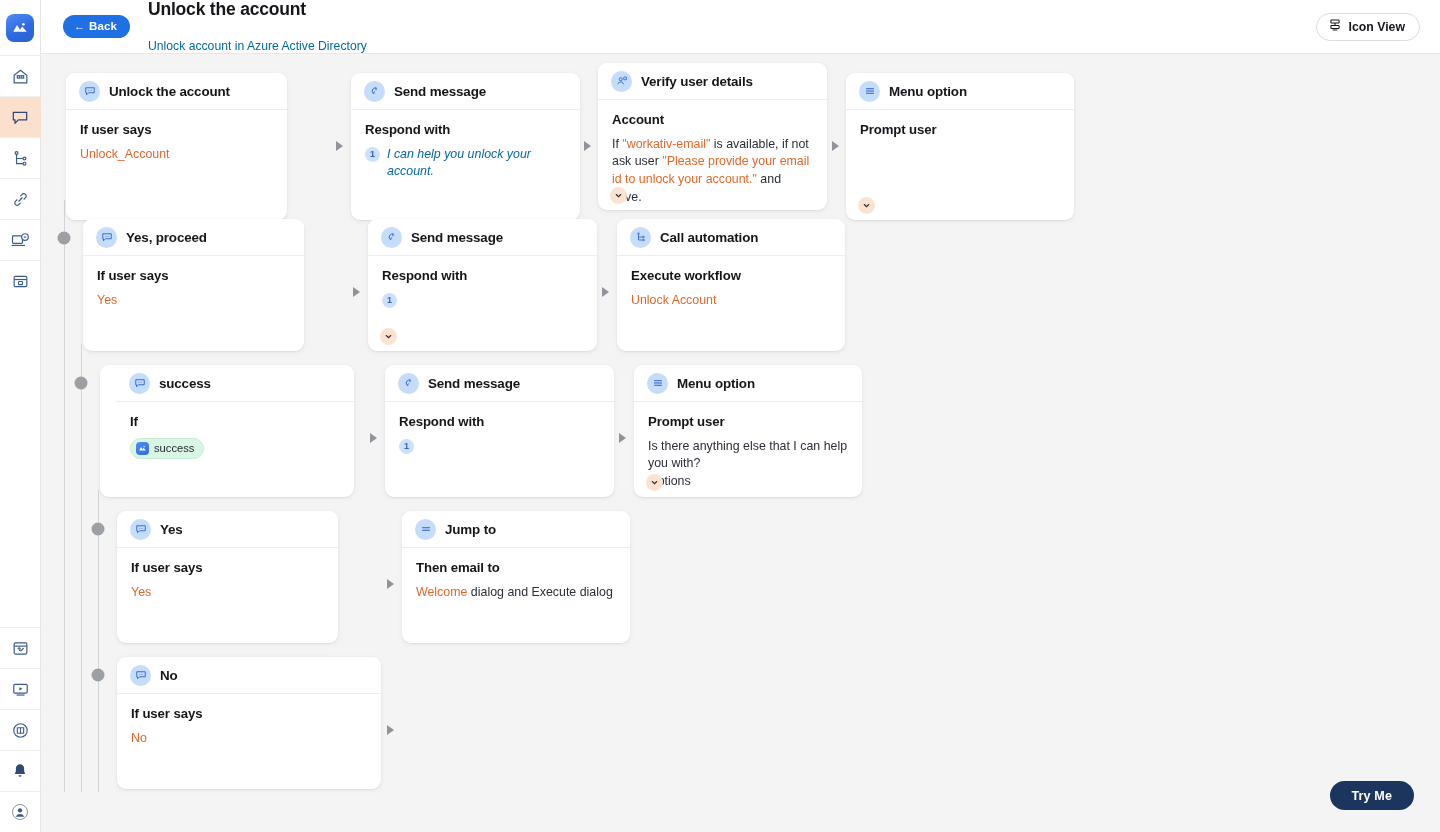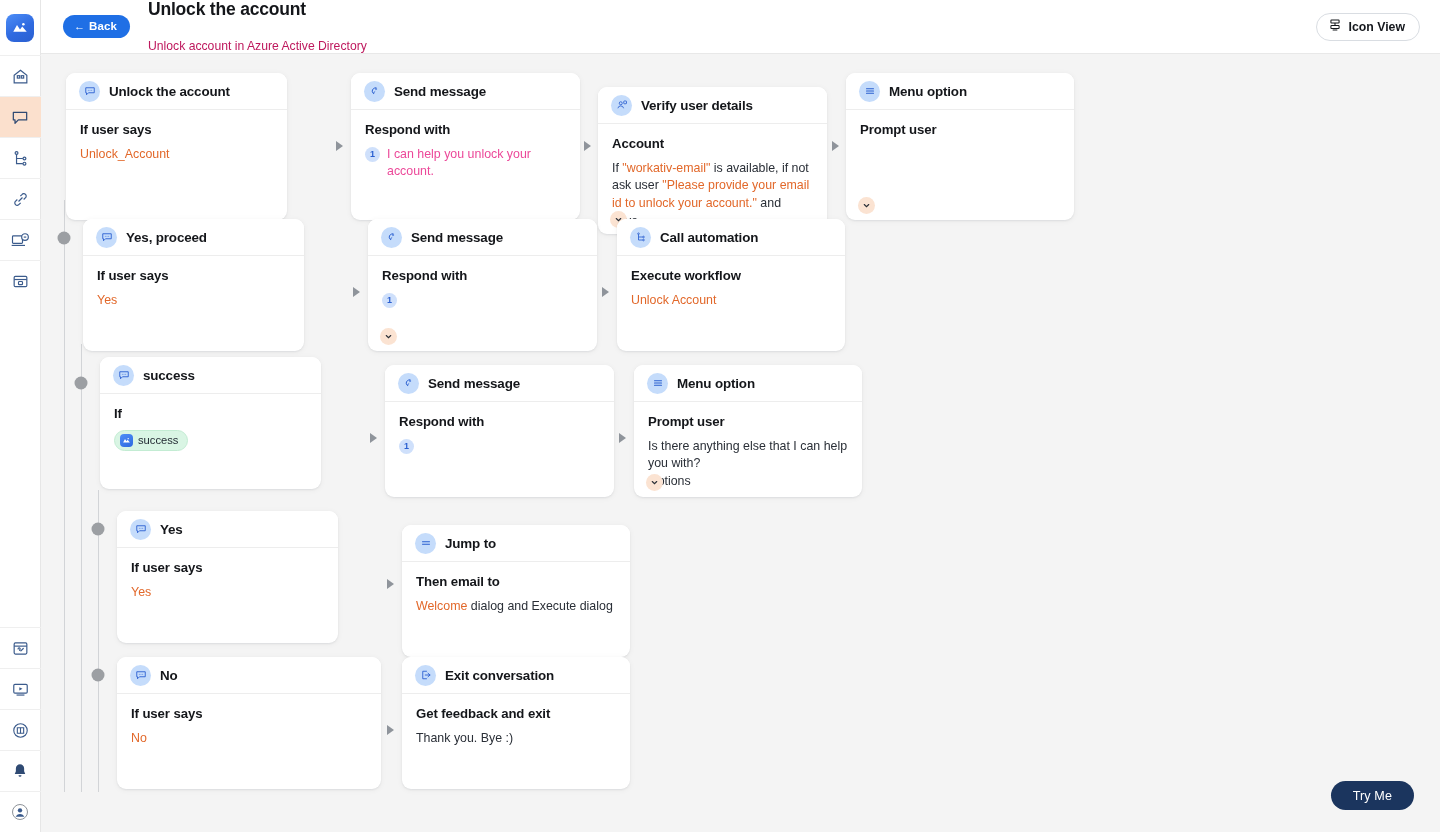--- a/index.html
+++ b/index.html
@@ -43,21 +43,21 @@
   }
   .back-btn {
     background: #1f6fe5; color: #fff; border: none; border-radius: 14px;
     font-size: 11.5px; font-weight: 700; padding: 5px 13px 6px 11px;
     display: inline-flex; align-items: center; gap: 4px; cursor: pointer;
     font-family: "Liberation Sans", sans-serif; letter-spacing: .1px;
   }
   .back-btn .arr { font-size: 11px; line-height: 1; }
   .head-text { margin-left: 18px; }
   .head-title { font-size: 17.5px; font-weight: 700; color: #14161a; letter-spacing: -.2px; line-height: 1.15; }
-  .head-sub { font-size: 12.2px; color: #be185d; margin-top: 20px; line-height: 1.2; }
+  .head-sub { font-size: 12.2px; color: #0369a1; margin-top: 20px; line-height: 1.2; }
   .icon-view-btn {
     margin-left: auto; background: #fff; border: 1px solid #d9dde2; border-radius: 17px;
     height: 28px; padding: 0 14px 0 11px; display: inline-flex; align-items: center; gap: 7px;
     font-size: 12.3px; font-weight: 700; color: #15181d; cursor: pointer;
     font-family: "Liberation Sans", sans-serif;
   }
 
   
   .canvas { flex: 1 1 auto; position: relative; background: #f4f4f4; overflow: hidden; }
 
@@ -98,21 +98,21 @@
   .mixed { font-size: 12.4px; line-height: 1.42; color: #2a2f37; }
   .mixed .o { color: #e2682a; }
 
   
   .msg-line { display: flex; gap: 7px; align-items: flex-start; }
   .msg-num {
     width: 15px; height: 15px; border-radius: 50%; background: #cfe0fb; color: #2a5fd0;
     font-size: 9px; font-weight: 700; display: flex; align-items: center; justify-content: center;
     flex: 0 0 15px; margin-top: 1px;
   }
-  .msg-txt { font-size: 12.4px; color: #ec4899; line-height: 1.42; }
+  .msg-txt { font-size: 12.4px; color: #0369a1; line-height: 1.42; font-style: italic; }
 
   
   .chip {
     display: inline-flex; align-items: center; gap: 5px;
     background: #d9f5e4; border: 1px solid #c3ecd3; border-radius: 11px;
     padding: 3px 9px 3px 5px; font-size: 11.2px; color: #1f2630; font-weight: 400;
   }
   .chip-ico {
     width: 13px; height: 13px; border-radius: 4px;
     background: linear-gradient(150deg, #4d8ef7 0%, #2f6ae0 100%);
@@ -130,21 +130,21 @@
   .arrow {
     position: absolute; width: 0; height: 0;
     border-left: 7px solid #8f949b;
     border-top: 5px solid transparent; border-bottom: 5px solid transparent;
   }
 
   
   .try-me {
     position: absolute; right: 26px; bottom: 22px;
     background: #1b355e; color: #fff; border: none; border-radius: 16px;
-    height: 29px; padding: 0 22px; font-size: 12.6px; font-weight: 400;
+    height: 29px; padding: 0 22px; font-size: 12.6px; font-weight: 700;
     cursor: pointer; font-family: "Liberation Sans", sans-serif; letter-spacing: .1px;
   }
   .clipped { overflow: hidden; }
 </style>
 </head>
 <body>
 
 <div id="app">
 
   <div class="rail">
@@ -311,21 +311,21 @@
           <div class="node-body">
             <div class="body-label">Respond with</div>
             <div class="msg-line">
               <span class="msg-num">1</span>
               <span class="msg-txt">I can help you unlock your account.</span>
             </div>
           </div>
         </div>
         <div class="arrow" style="left:543px; top:87px;"></div>
 
-        <div class="node" style="left:557px; top:33px; width:229px; height:147px;">
+        <div class="node" style="left:557px; top:9px; width:229px; height:147px;">
           <div class="node-head">
             <span class="node-ico">
               <svg width="12" height="12" viewBox="0 0 24 24" fill="none" stroke="#2a5fd0" stroke-width="1.7">
                 <circle cx="9.5" cy="8.5" r="3"></circle>
                   <path d="M3.8 18.5a5.8 5.8 0 0111.4 0"></path>
                 <rect x="15.5" y="4" width="5.5" height="5.5" rx="1"></rect>
               </svg>
             </span>
             <span class="node-title">Verify user details</span>
           </div>
@@ -414,21 +414,21 @@
               </svg>
             </span>
             <span class="node-title">Call automation</span>
           </div>
           <div class="node-body">
             <div class="body-label">Execute workflow</div>
             <div class="body-accent">Unlock Account</div>
           </div>
         </div>
 
-        <div class="node" style="left:59px; top:303px; width:221px; height:132px;">
+        <div class="node" style="left:59px; top:311px; width:254px; height:132px;padding-left:16px;">
           <div class="node-head">
             <span class="node-ico">
               <svg width="12" height="12" viewBox="0 0 24 24" fill="none" stroke="#2a5fd0" stroke-width="1.8">
                 <path d="M3.5 5.5h17v10H9l-4 4v-4H3.5z" stroke-linejoin="round"></path>
                 <circle cx="8.5" cy="10.5" r=".9" fill="#2a5fd0" stroke="none"></circle>
                 <circle cx="12" cy="10.5" r=".9" fill="#2a5fd0" stroke="none"></circle>
                 <circle cx="15.5" cy="10.5" r=".9" fill="#2a5fd0" stroke="none"></circle>
               </svg>
             </span>
             <span class="node-title">success</span>
@@ -500,21 +500,21 @@
             </span>
             <span class="node-title">Yes</span>
           </div>
           <div class="node-body">
             <div class="body-label">If user says</div>
             <div class="body-accent">Yes</div>
           </div>
         </div>
         <div class="arrow" style="left:346px; top:525px;"></div>
 
-        <div class="node" style="left:361px; top:471px; width:228px; height:132px;">
+        <div class="node" style="left:361px; top:457px; width:228px; height:132px;">
           <div class="node-head">
             <span class="node-ico">
               <svg width="12" height="12" viewBox="0 0 24 24" fill="none" stroke="#2a5fd0" stroke-width="2" stroke-linecap="round">
                 <path d="M5 9.5h14M5 14.5h14"></path>
               </svg>
             </span>
             <span class="node-title">Jump to</span>
           </div>
           <div class="node-body">
             <div class="body-label">Then email to</div>
@@ -534,34 +534,19 @@
             </span>
             <span class="node-title">No</span>
           </div>
           <div class="node-body">
             <div class="body-label">If user says</div>
             <div class="body-accent">No</div>
           </div>
         </div>
         <div class="arrow" style="left:346px; top:671px;"></div>
 
-        <div class="node" style="left:361px; top:603px; width:228px; height:132px;">
-          <div class="node-head">
-            <span class="node-ico">
-              <svg width="12" height="12" viewBox="0 0 24 24" fill="none" stroke="#2a5fd0" stroke-width="1.8" stroke-linecap="round">
-                <path d="M13 4.5H5.5v15H13"></path>
-                  <path d="M16 8.5l4 3.5-4 3.5M10.5 12H20"></path>
-              </svg>
-            </span>
-            <span class="node-title">Exit conversation</span>
-          </div>
-          <div class="node-body">
-            <div class="body-label">Get feedback and exit</div>
-            <div class="body-plain">Thank you. Bye :)</div>
-          </div>
-        </div>
 
       </div>
 
       <button class="try-me">Try Me</button>
     </div>
   </div>
 </div>
 
 </body></html>

